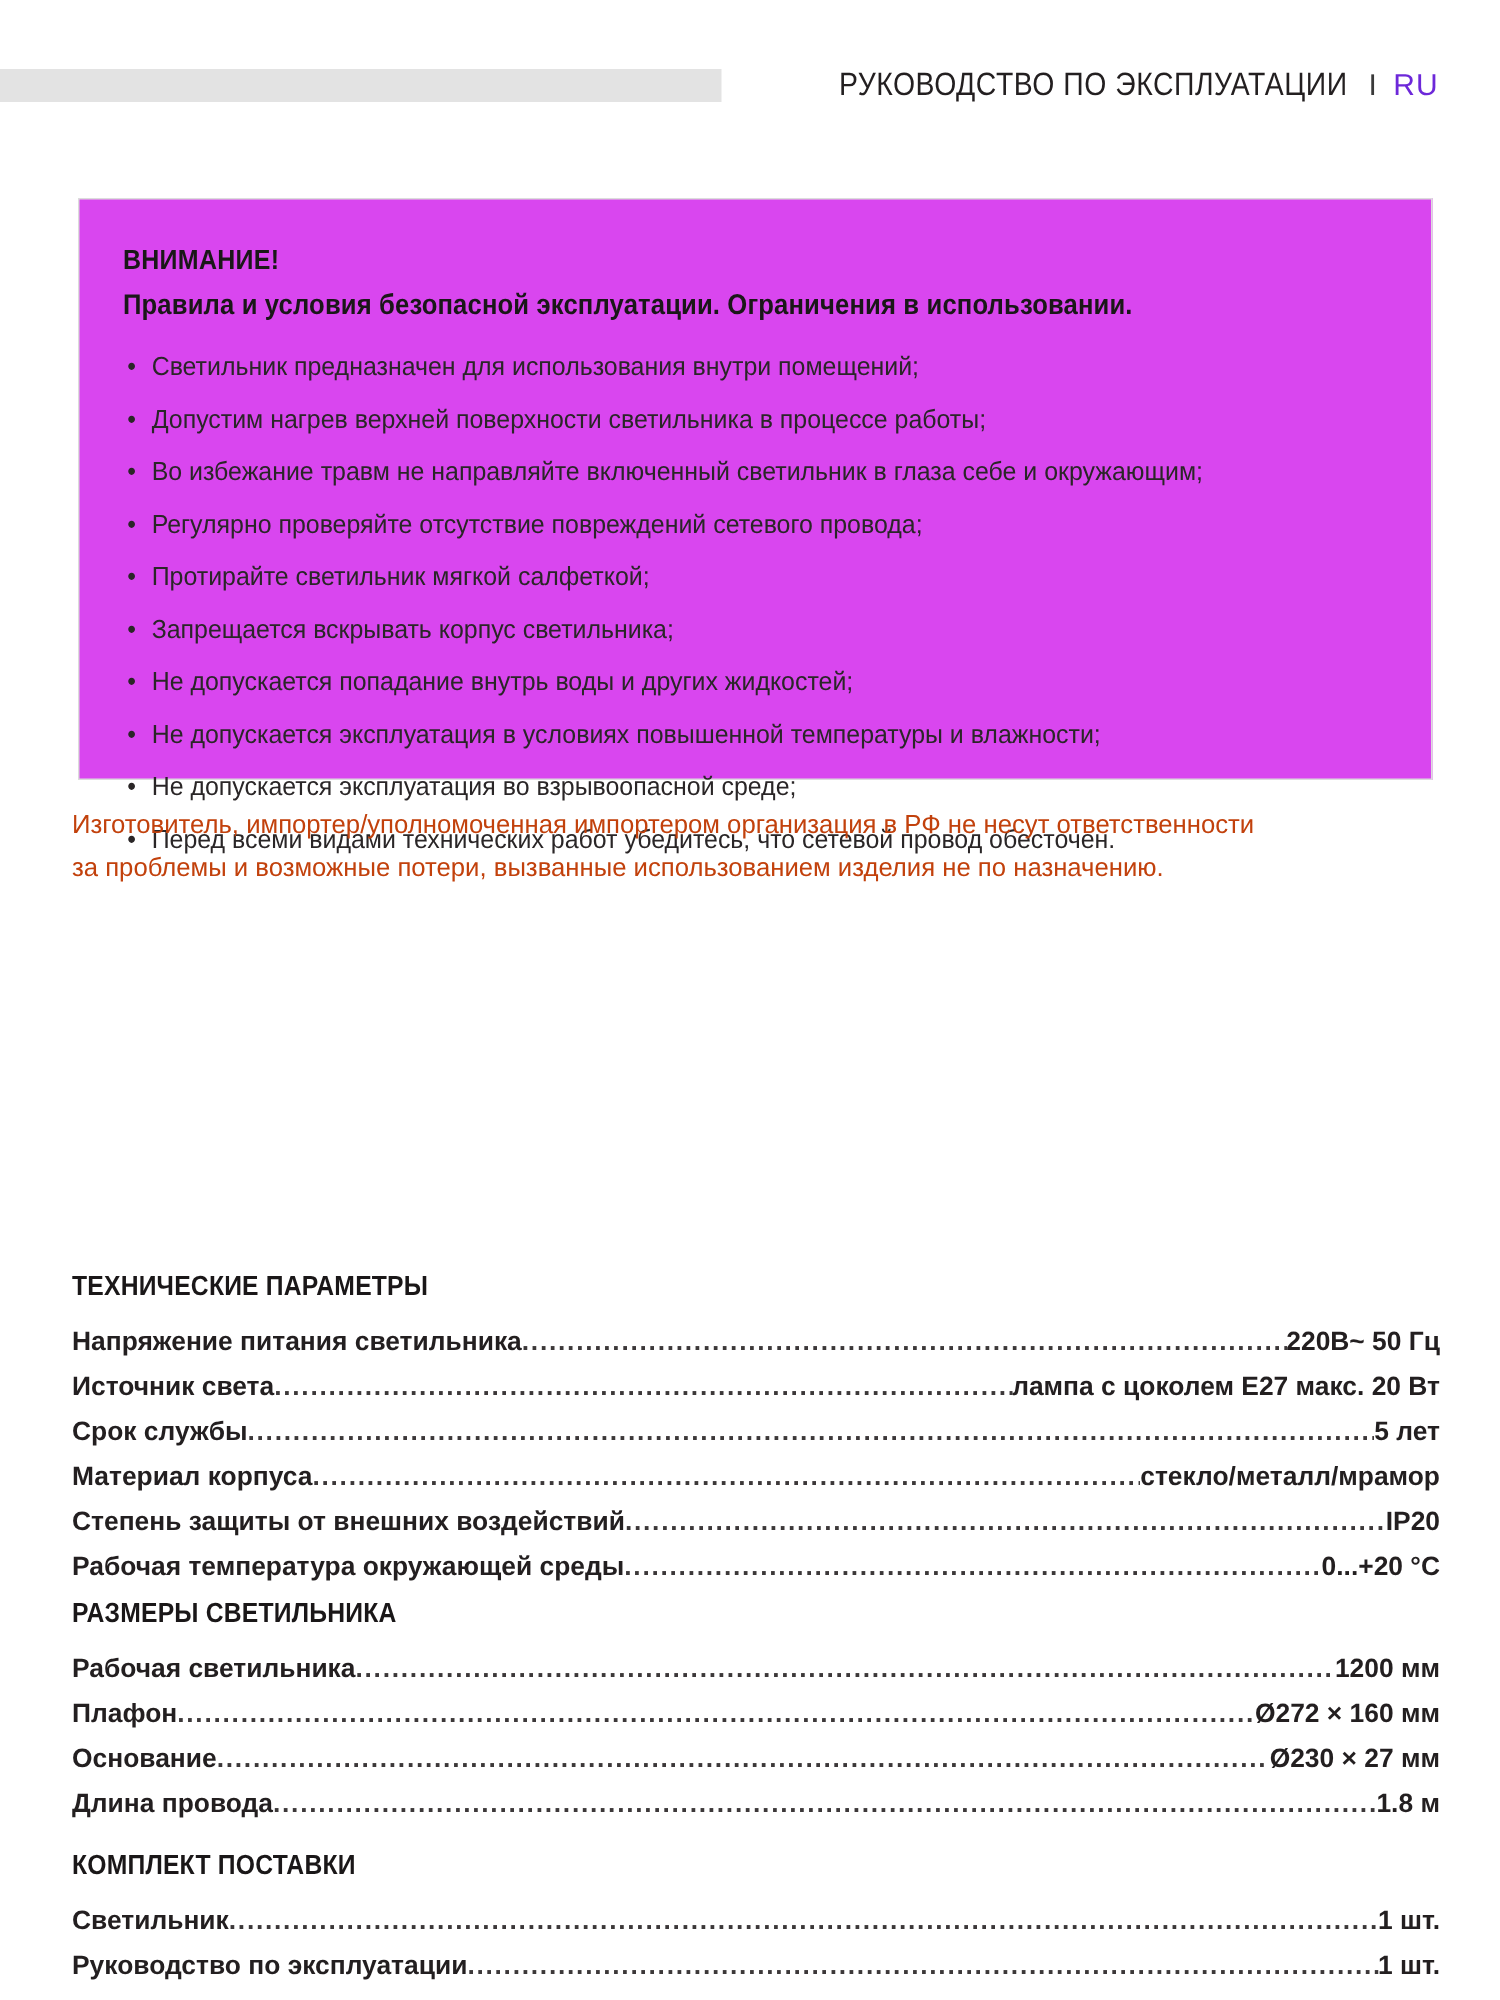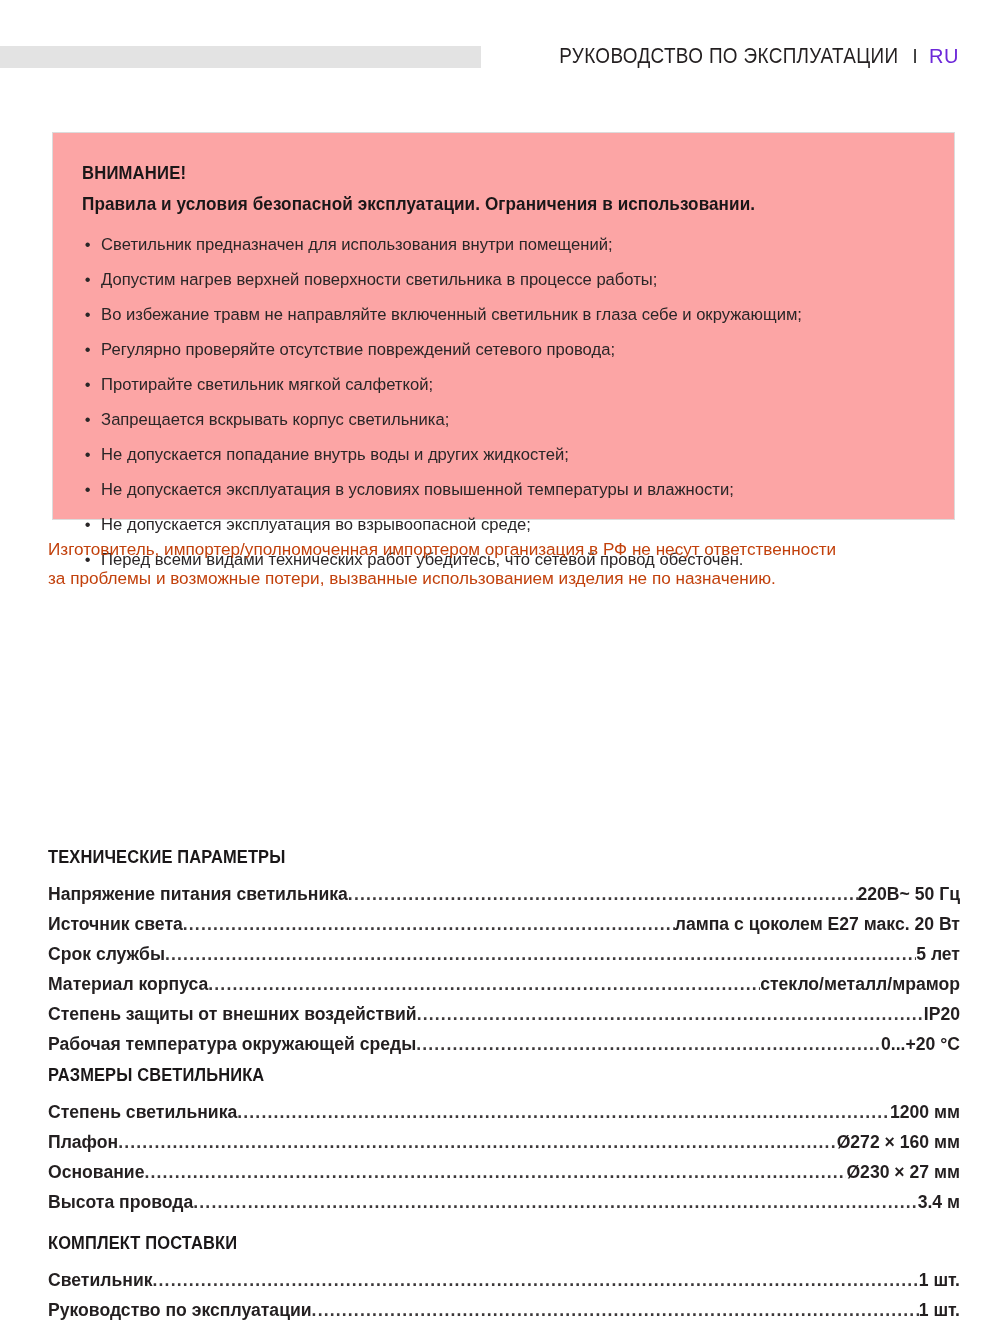--- a/index.html
+++ b/index.html
@@ -74,21 +74,21 @@
     color: #6d28d9;
   }
 
   
   .warn-box {
     position: absolute;
     left: 52px;
     top: 112px;
     width: 903px;
     height: 388px;
-    background: #fca5a5;
+    background: #d946ef;
     border: 1px solid #dcdcdc;
     box-sizing: border-box;
   }
   .warn-inner {
     padding: 29px 30px 0 29px;
   }
   .warn-h1, .warn-h2 {
     font-weight: 700;
     color: #1a1718;
     transform: scaleX(0.9);
@@ -268,38 +268,38 @@
       <span class="spec-label">Рабочая температура окружающей среды </span>
       <span class="spec-dots">................................................................................................................................................................................................................................................................................................................................................................................................................</span>
       <span class="spec-value">0...+20 °C</span>
     </div>
   </div>
 
   <div class="section sec-dims">
     <div class="sec-title">РАЗМЕРЫ СВЕТИЛЬНИКА</div>
 
     <div class="spec-row">
-      <span class="spec-label">Степень светильника</span>
+      <span class="spec-label">Рабочая светильника</span>
       <span class="spec-dots">................................................................................................................................................................................................................................................................................................................................................................................................................</span>
       <span class="spec-value">1200 мм</span>
     </div>
     <div class="spec-row">
       <span class="spec-label">Плафон</span>
       <span class="spec-dots">................................................................................................................................................................................................................................................................................................................................................................................................................</span>
       <span class="spec-value">Ø272 × 160 мм</span>
     </div>
     <div class="spec-row">
       <span class="spec-label">Основание </span>
       <span class="spec-dots">................................................................................................................................................................................................................................................................................................................................................................................................................</span>
       <span class="spec-value">Ø230 × 27 мм</span>
     </div>
     <div class="spec-row">
-      <span class="spec-label">Высота провода</span>
-      <span class="spec-dots">................................................................................................................................................................................................................................................................................................................................................................................................................</span>
-      <span class="spec-value">3.4 м</span>
+      <span class="spec-label">Длина провода</span>
+      <span class="spec-dots">................................................................................................................................................................................................................................................................................................................................................................................................................</span>
+      <span class="spec-value">1.8 м</span>
     </div>
   </div>
 
   <div class="section sec-kit">
     <div class="sec-title">КОМПЛЕКТ ПОСТАВКИ</div>
 
     <div class="spec-row">
       <span class="spec-label">Светильник</span>
       <span class="spec-dots">................................................................................................................................................................................................................................................................................................................................................................................................................</span>
       <span class="spec-value">1 шт.</span>

